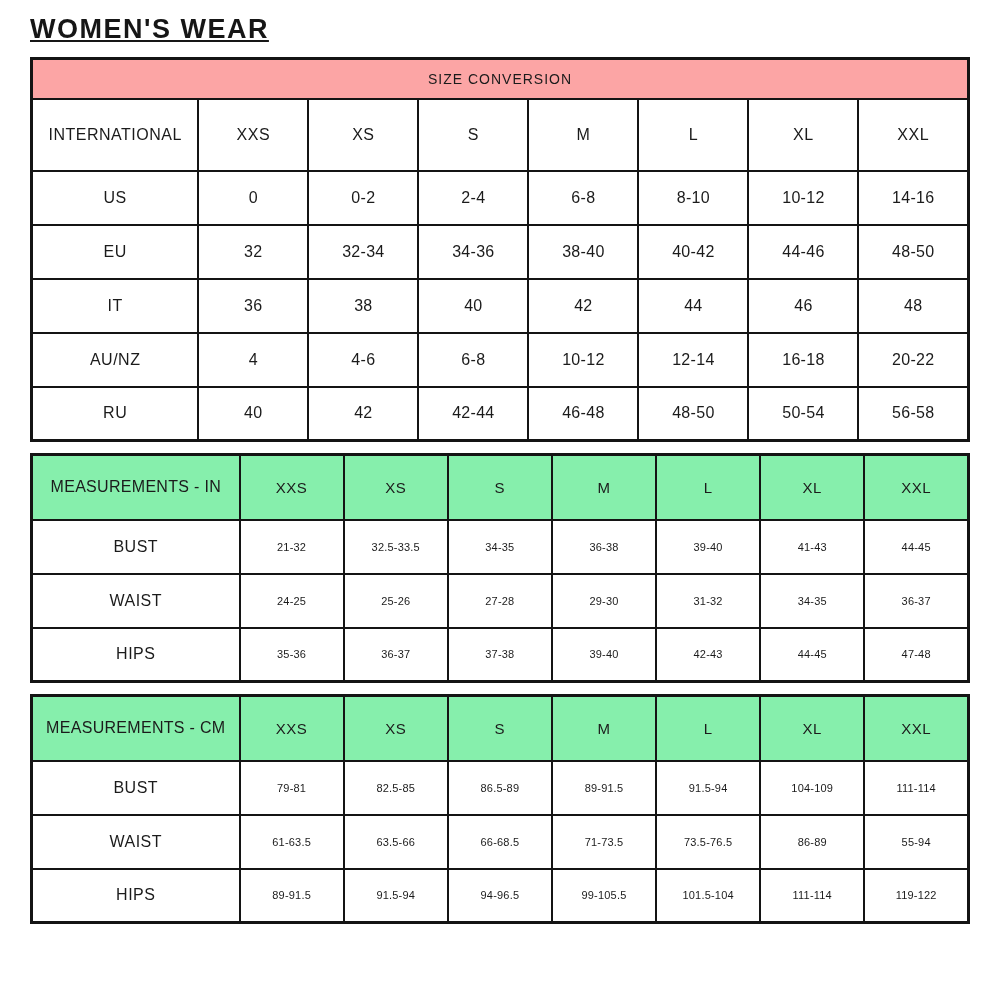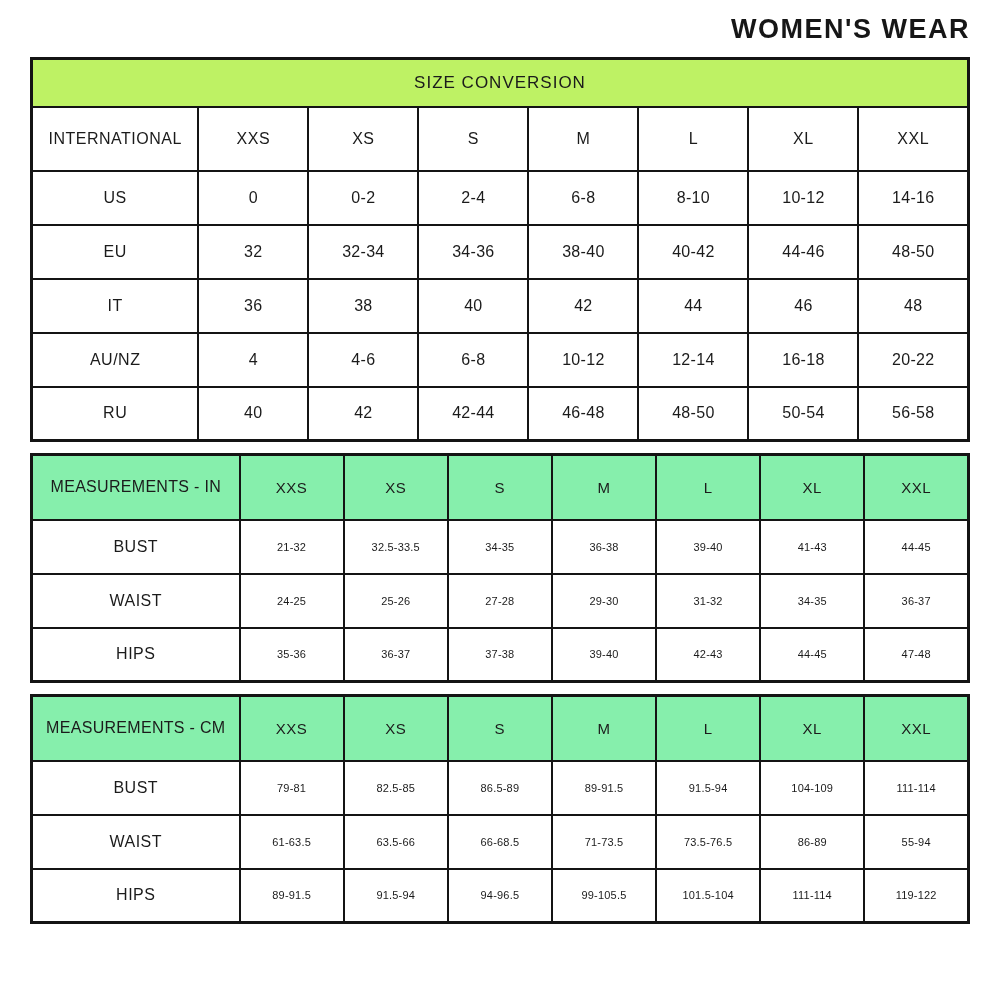--- a/index.html
+++ b/index.html
@@ -10,58 +10,59 @@
     width: 1000px;
     font-family: "Liberation Sans", sans-serif;
     color: #1b1b1b;
   }
   .page {
     width: 1000px;
     height: 1000px;
     padding: 0 30px 20px 30px;
   }
   h1.page-title {
-    text-align: right;
+    text-align: left;
     font-size: 27px;
     font-weight: 700;
     letter-spacing: 1.5px;
     margin: 0;
     padding: 14px 0 12px 0;
     color: #161616;
+    text-decoration: underline;
   }
   table.tbl {
     border-collapse: collapse;
     width: 100%;
     table-layout: fixed;
     border: 3px solid #141414;
     margin-bottom: 11px;
     background: #ffffff;
   }
   table.tbl:last-child { margin-bottom: 0; }
   .tbl th, .tbl td {
     border: 2px solid #141414;
     text-align: center;
     vertical-align: middle;
     font-weight: 400;
     color: #1b1b1b;
     padding: 2px;
     overflow: hidden;
   }
   .merged-title {
-    background: #bef264;
+    background: #fca5a5;
     font-weight: 700;
-    font-size: 17px;
+    font-size: 14px;
     letter-spacing: 1px;
-    height: 48px;
+    height: 40px;
     color: #161616;
   }
   .col-head {
     font-size: 16px;
     letter-spacing: 0.5px;
-    height: 64px;
+    height: 72px;
   }
   .gray-head {
     background: #86efac;
     font-weight: 700;
     font-size: 15px;
     letter-spacing: 0.5px;
     height: 65px;
     color: #161616;
   }
   .title-cell { font-size: 16px; letter-spacing: 0.3px; }

